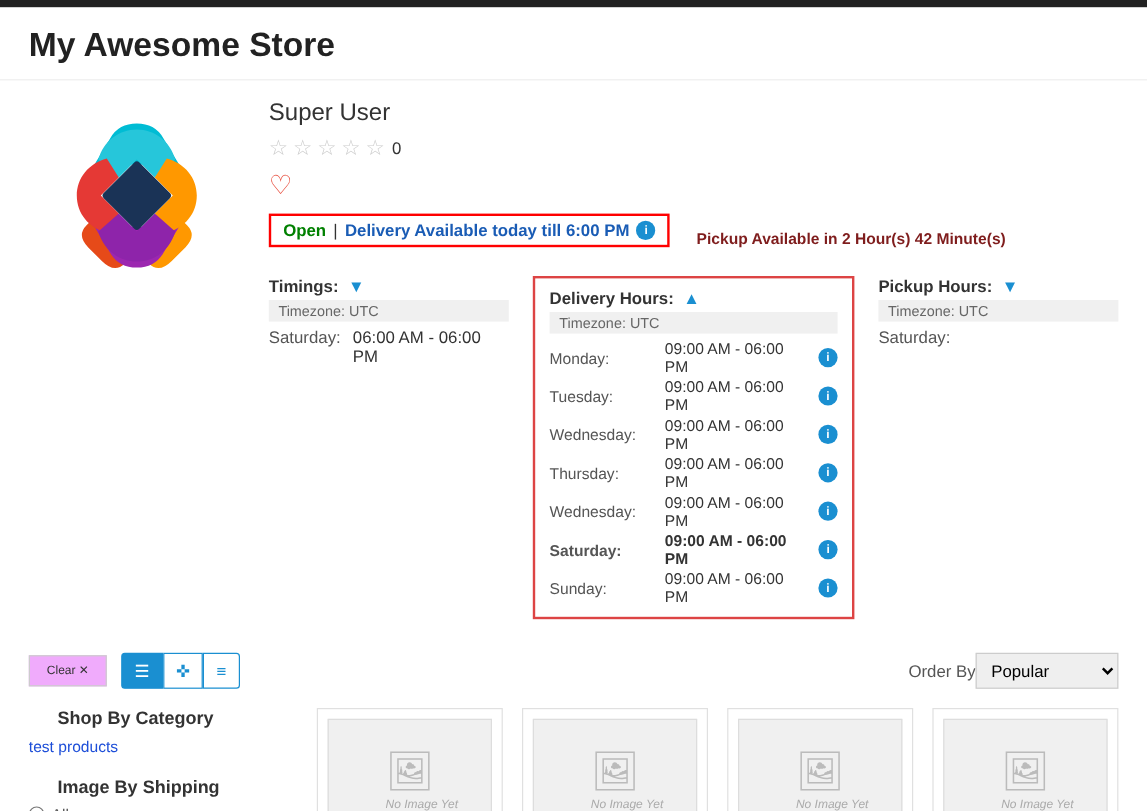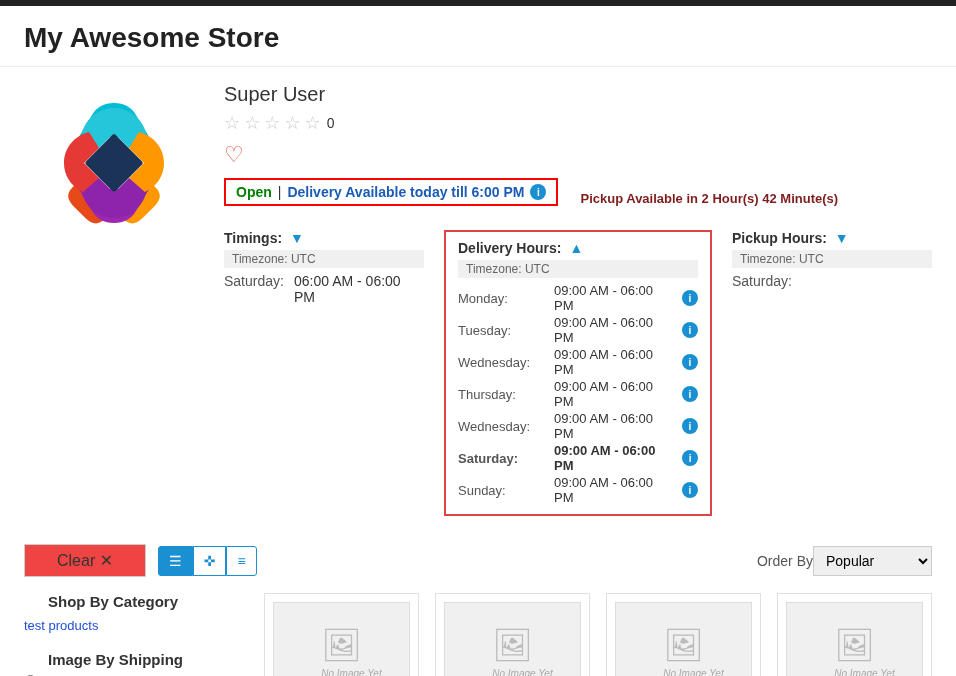--- a/index.html
+++ b/index.html
@@ -47,21 +47,21 @@
 
     .hours-table-row { display: flex; align-items: center; gap: 6px; padding: 1px 0; }
     .hours-table-row .day { min-width: 90px; color: #555; font-size: 13px; }
     .hours-table-row .time { color: #333; font-size: 13px; }
     .hours-table-row.bold .day, .hours-table-row.bold .time { font-weight: bold; }
 
     .bottom-section { padding: 12px 24px; }
 
     .filter-bar { display: flex; align-items: center; gap: 12px; margin-bottom: 16px; }
 
-    .clear-btn { border: 1px solid #ccc; background: #ef4444; padding: 6px 32px; cursor: pointer; font-size: 16px; color: #333; }
+    .clear-btn { border: 1px solid #ccc; background: #f0abfc; padding: 6px 14px; cursor: pointer; font-size: 10px; color: #333; }
 
     .view-toggles { display: flex; gap: 0; }
     .view-btn { border: 1px solid #1a8fd1; background: #1a8fd1; color: white; padding: 6px 10px; cursor: pointer; font-size: 14px; }
     .view-btn.inactive { background: #fff; color: #1a8fd1; }
     .view-btn:first-child { border-radius: 3px 0 0 3px; }
     .view-btn:last-child { border-radius: 0 3px 3px 0; }
 
     .order-by { margin-left: auto; display: flex; align-items: center; gap: 0; }
     .order-by label { color: #555; }
     .order-by select { border: 1px solid #ccc; padding: 5px 24px 5px 8px; font-size: 14px; appearance: auto; cursor: pointer; }

